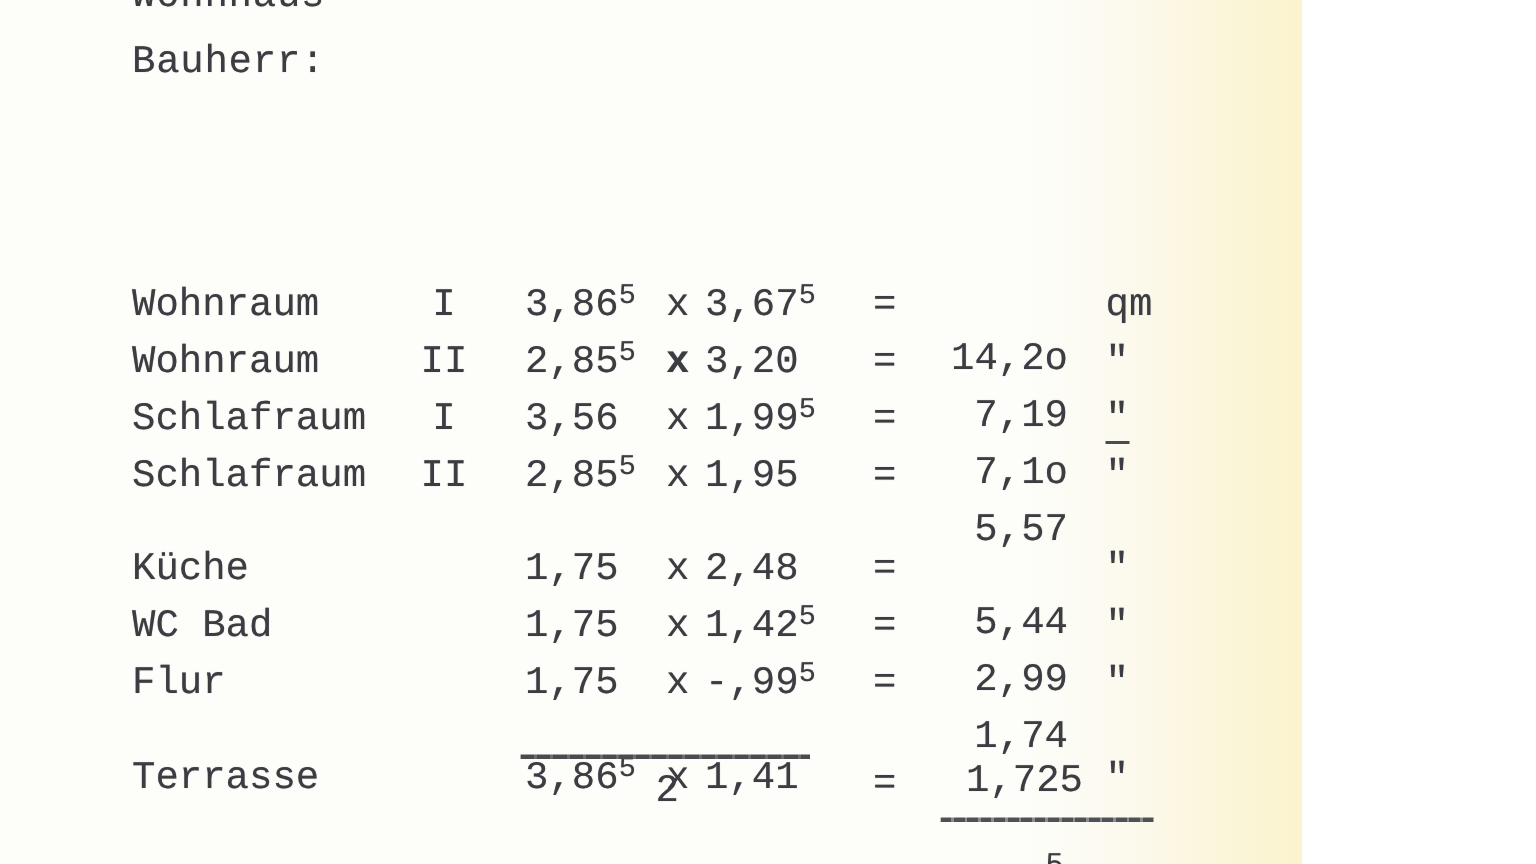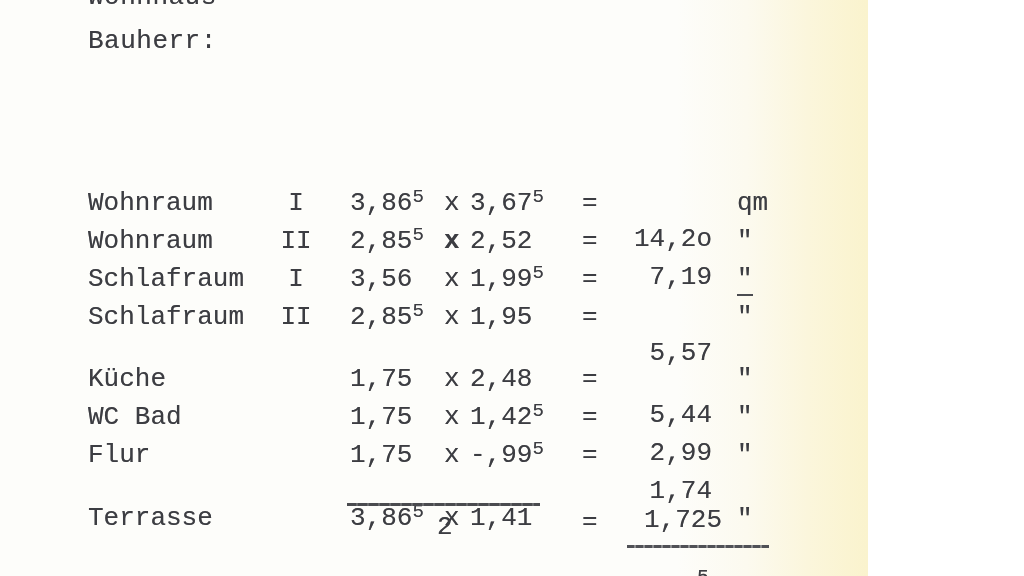--- a/index.html
+++ b/index.html
@@ -65,33 +65,34 @@
     <span class="c-eq">=</span>
     <span class="c-res">14,2o</span>
     <span class="c-unit">qm</span>
   </div>
 
   <div class="row" style="top:226px">
     <span class="c-name">Wohnraum</span>
     <span class="c-num">II</span>
     <span class="c-dim1"><span>2,85</span><sup class="tw">5</sup></span>
     <span class="c-op op-heavy">x</span>
-    <span class="c-dim2"><span>2,52</span><sup class="tw"></sup></span>
+    <span class="c-dim2"><span>3,20</span><sup class="tw"></sup></span>
     <span class="c-eq">=</span>
     <span class="c-res">7,19</span>
     <span class="c-unit">"</span>
   </div>
 
   <div class="row" style="top:264px">
     <span class="c-name">Schlafraum</span>
     <span class="c-num">I</span>
     <span class="c-dim1"><span>3,56</span><sup class="tw"></sup></span>
     <span class="c-op">x</span>
     <span class="c-dim2"><span>1,99</span><sup class="tw">5</sup></span>
     <span class="c-eq">=</span>
+    <span class="c-res">7,1o</span>
     <span class="c-unit u-underline">"</span>
   </div>
 
   <div class="row" style="top:302px">
     <span class="c-name">Schlafraum</span>
     <span class="c-num">II</span>
     <span class="c-dim1"><span>2,85</span><sup class="tw">5</sup></span>
     <span class="c-op">x</span>
     <span class="c-dim2"><span>1,95</span><sup class="tw"></sup></span>
     <span class="c-eq">=</span>

